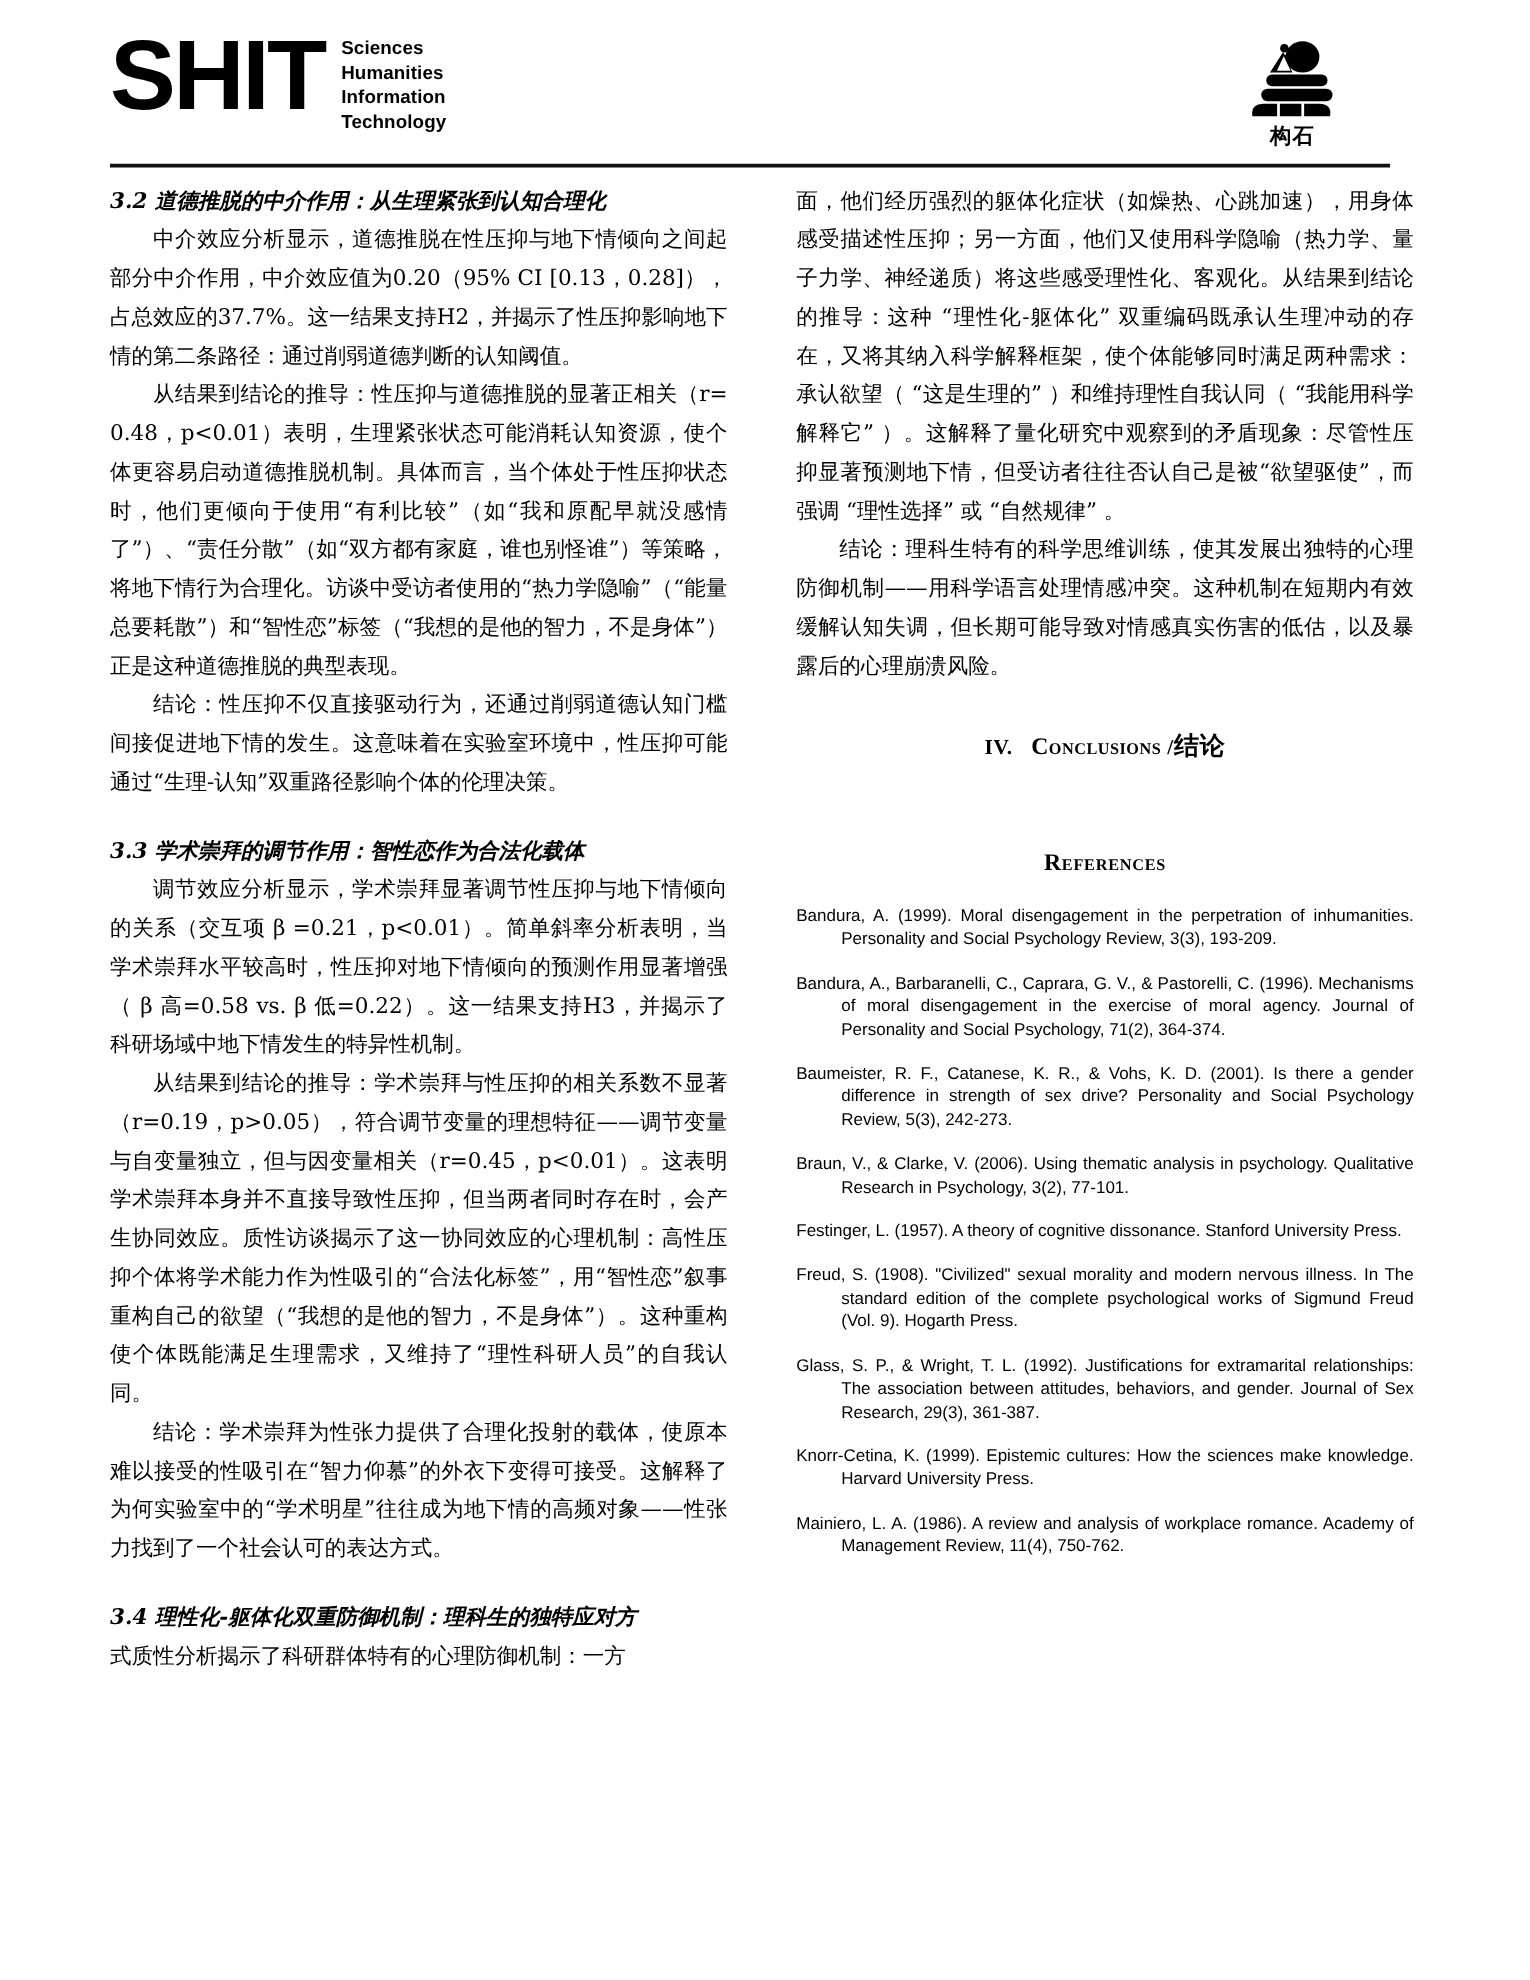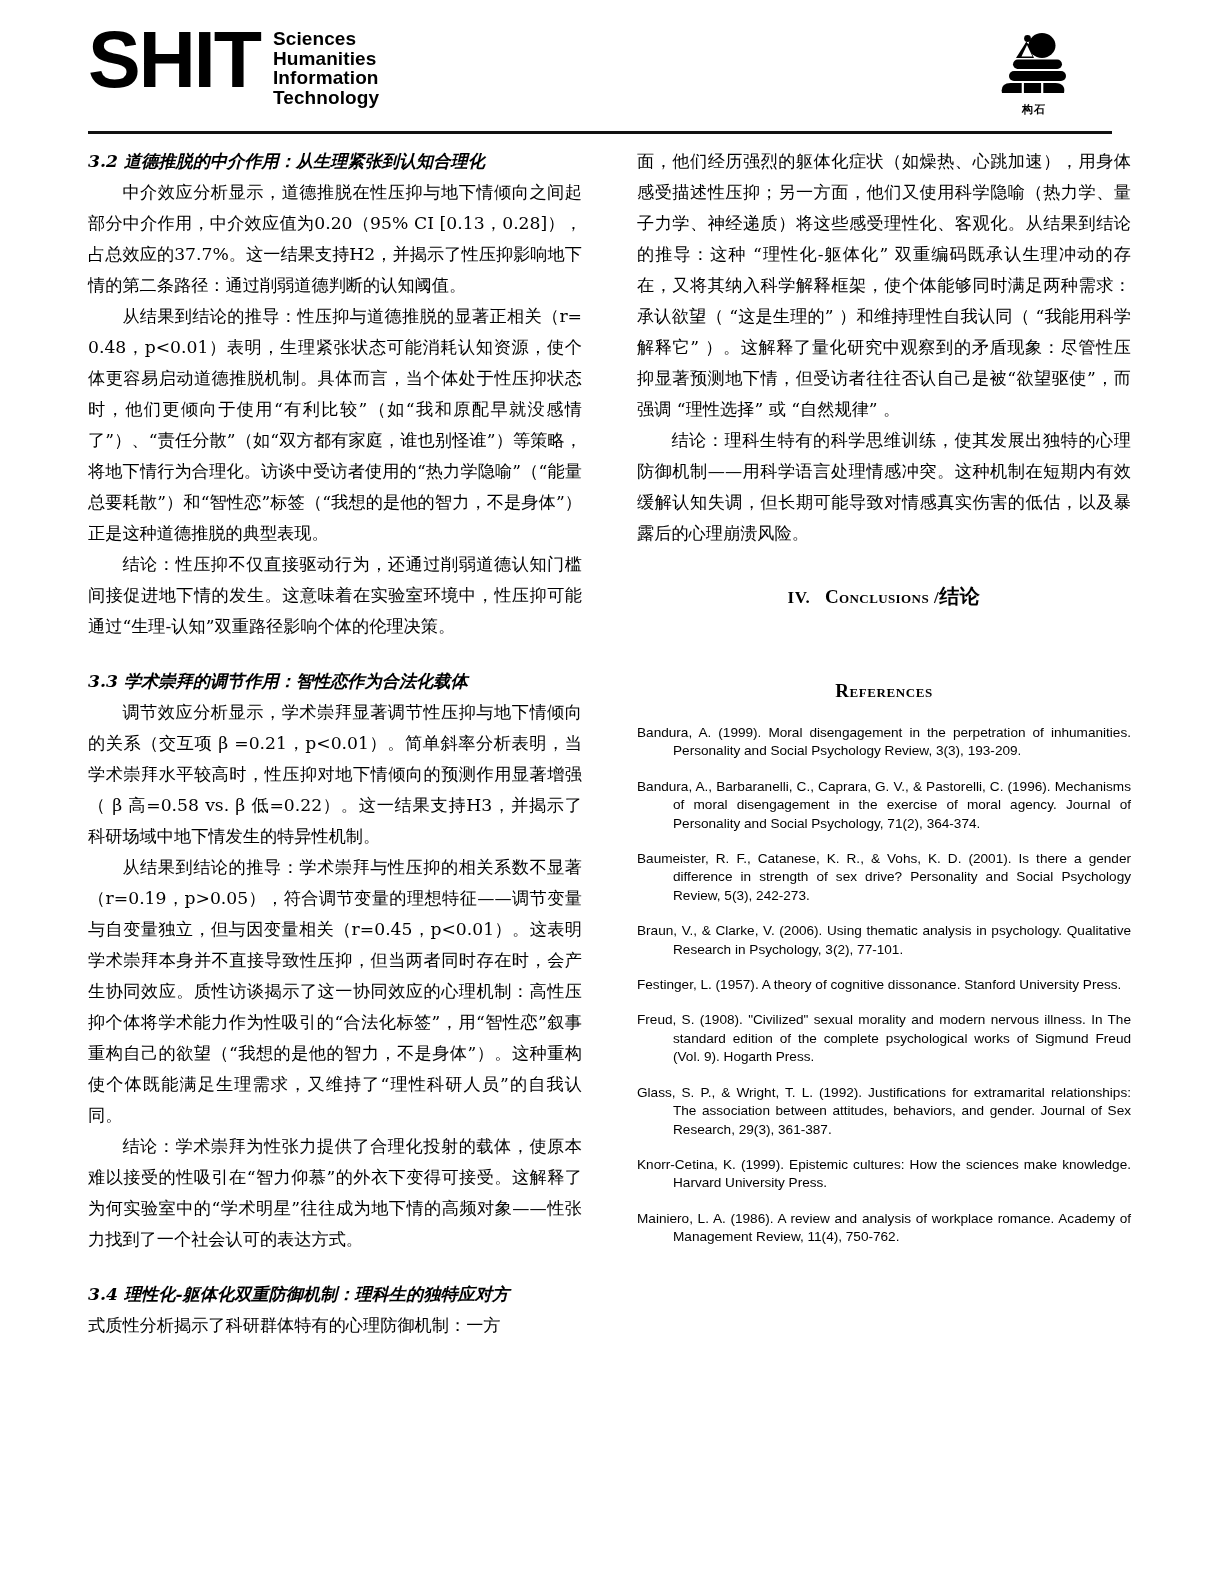--- a/index.html
+++ b/index.html
@@ -46,42 +46,42 @@
     font-size: 79px;
     line-height: 0.92;
     letter-spacing: -2px;
     color: #000;
     display: block;
     margin-top: 2px;
   }
   .expansion {
     font-family: "Liberation Sans", sans-serif;
     font-weight: 700;
-    font-size: 19px;
+    font-size: 15px;
     line-height: 19.5px;
     color: #000;
     margin-left: 13px;
     margin-top: 7px;
     letter-spacing: 0.1px;
   }
   .expansion span { display: block; white-space: nowrap; }
 
   
   .pub-mark {
     position: absolute;
     right: 22px;
     top: 8px;
     width: 112px;
     text-align: center;
   }
   .pub-mark svg { display: block; margin: 0 auto; }
   .pub-mark-label {
     font-family: "DejaVu Sans", sans-serif;
     font-weight: 700;
-    font-size: 11px;
+    font-size: 17px;
     line-height: 15px;
     letter-spacing: 1px;
     margin-top: 0px;
   }
 
   .masthead-rule {
     position: absolute;
     left: 88px;
     top: 131px;
     width: 1024px;

